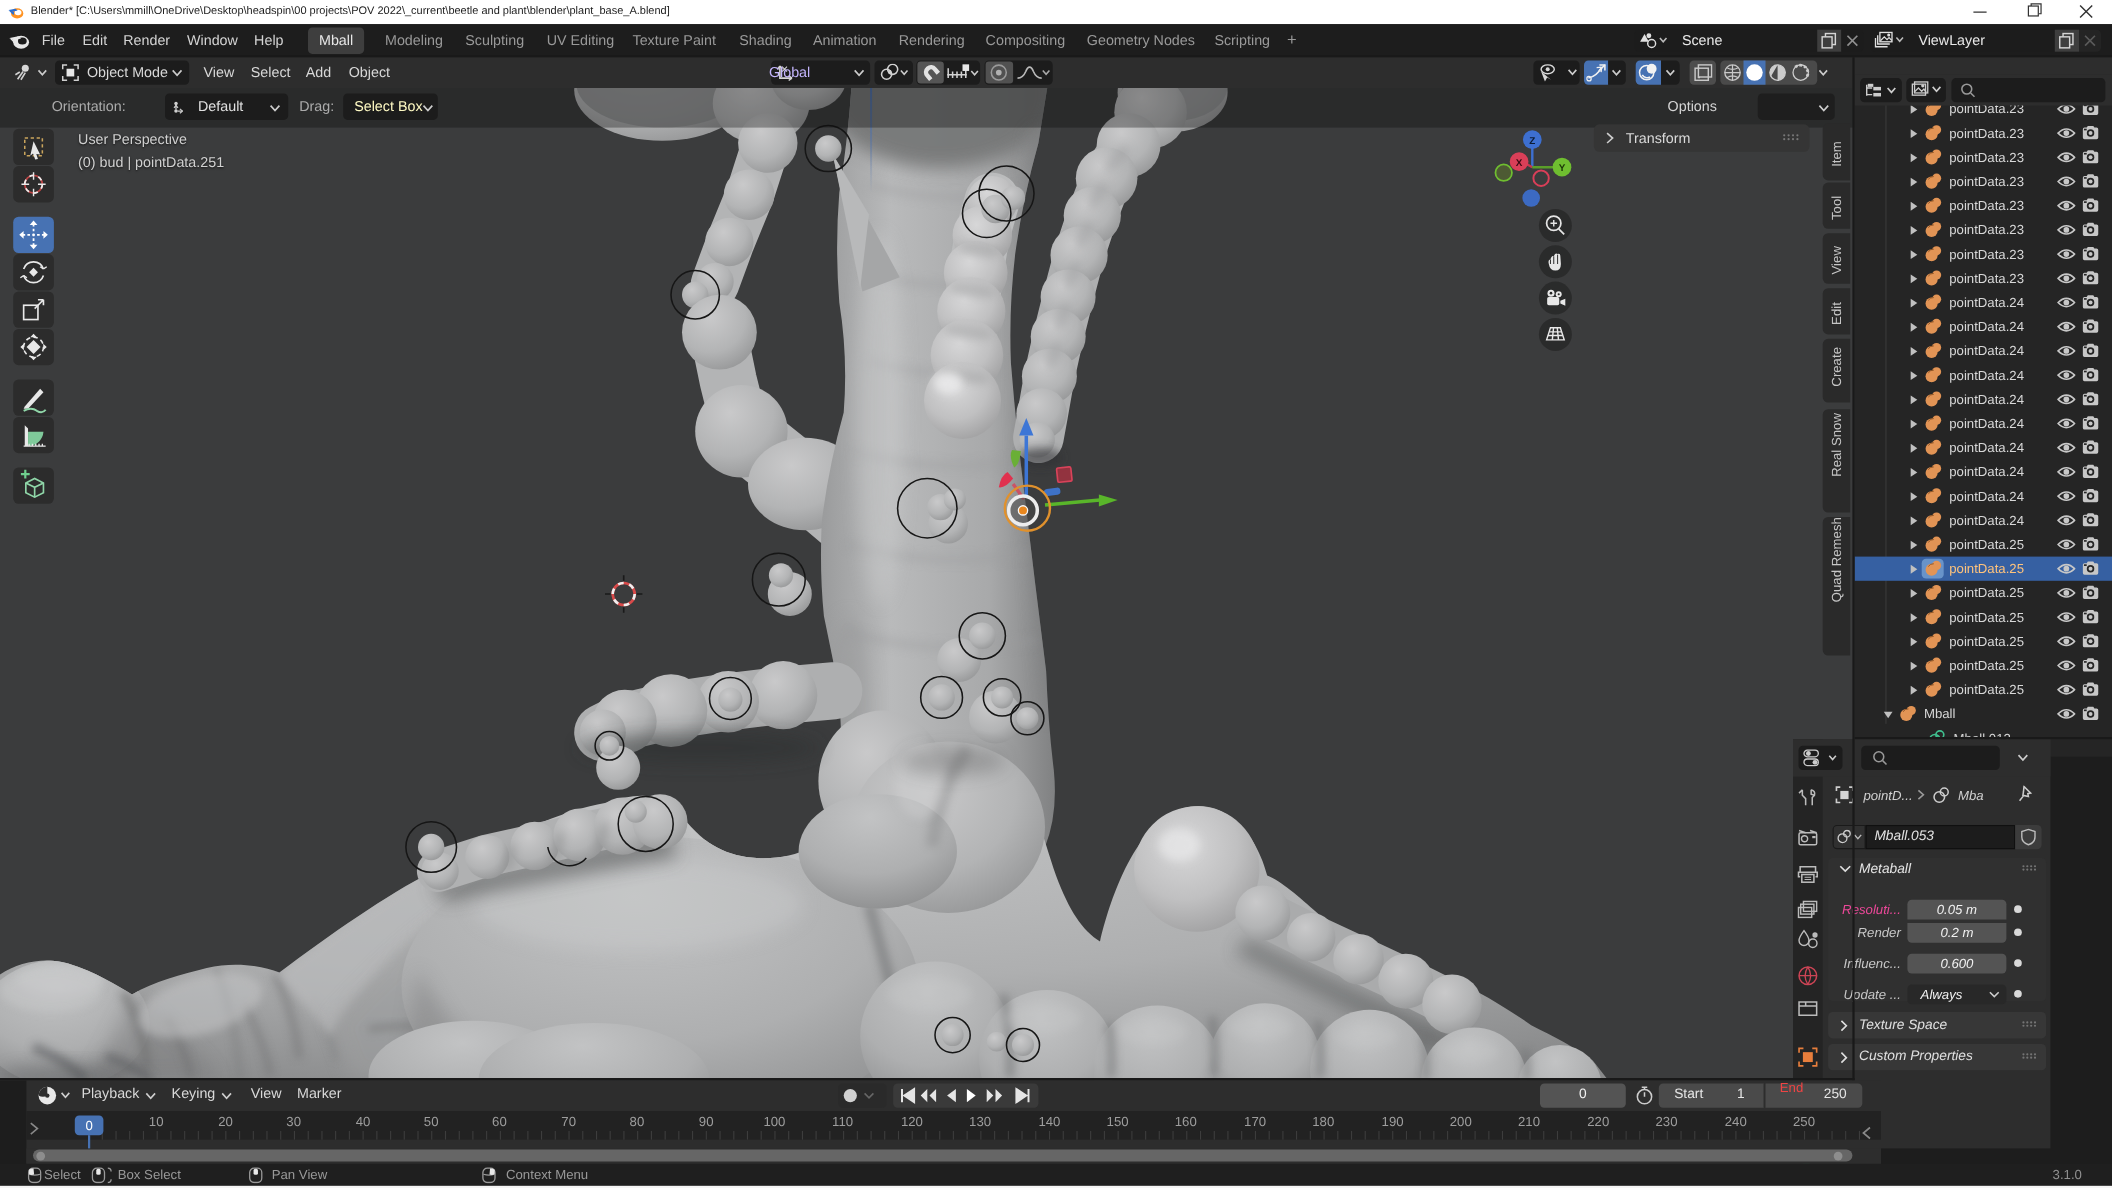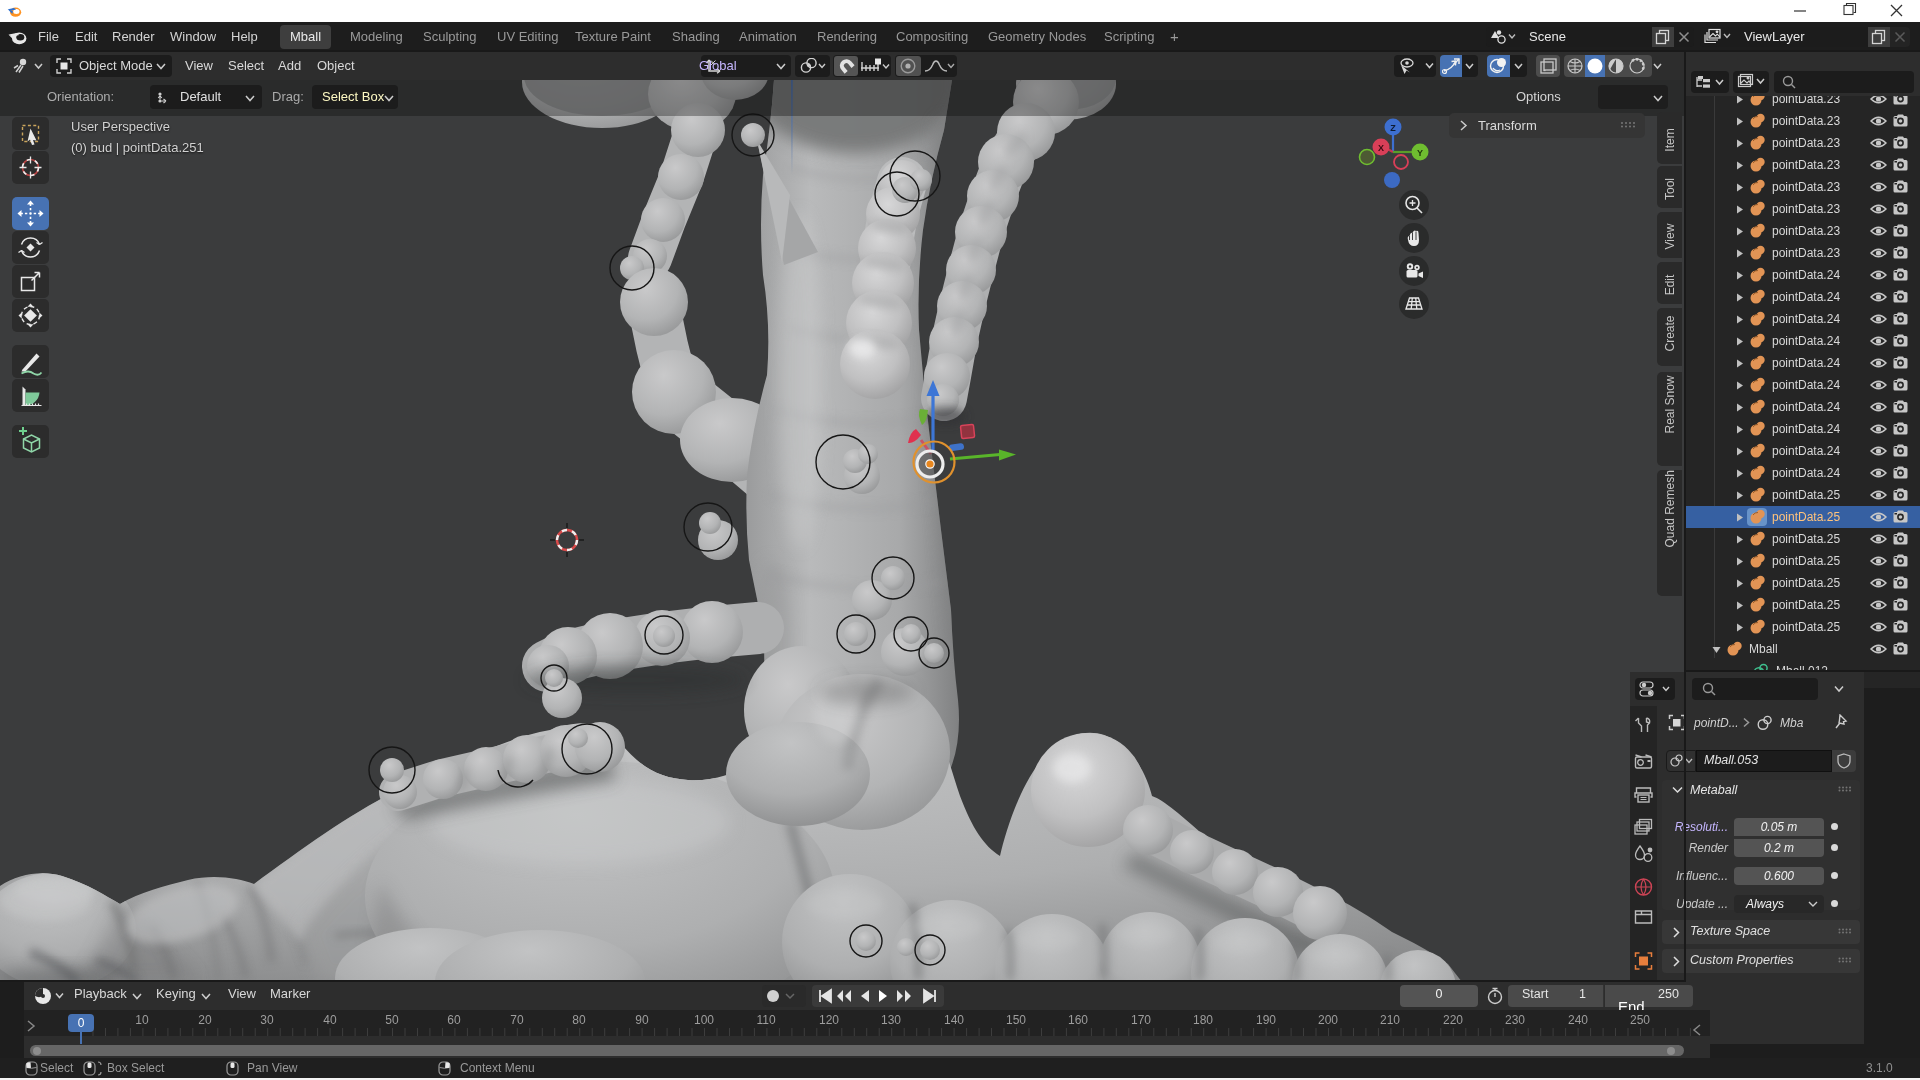--- a/index.html
+++ b/index.html
@@ -58,20 +58,21 @@
 <body>
 <div id="app">
 
 <div id="titlebar" class="abs">
   <svg class="icon" style="left:7px;top:4px" width="15" height="14" viewBox="0 0 15 14">
     <ellipse cx="8.6" cy="8.2" rx="5.6" ry="4.6" fill="#ff9322"></ellipse>
     <ellipse cx="9.4" cy="7.4" rx="3.1" ry="2.5" fill="#fff"></ellipse>
     <path d="M1 5.2 L7 4 L9 5.5 L3.5 6.8 Z" fill="#2a6fd1"></path>
     <path d="M0.6 5.1 L5.3 9.9 L5.9 7.2 Z" fill="#2a6fd1"></path>
   </svg>
+  <span class="abs" style="left:28px">Blender* [C:\Users\mmill\OneDrive\Desktop\headspin\00 projects\POV 2022\_current\beetle and plant\blender\plant_base_A.blend]</span>
 
   <svg class="icon" style="left:1778px;top:0" width="142" height="22" viewBox="0 0 142 22">
     <line x1="16" y1="11" x2="28" y2="11" stroke="#333" stroke-width="1.2"></line>
     <path d="M68.5 5.5 V3.5 H77.5 V12.5 H75.5" fill="none" stroke="#333" stroke-width="1.1"></path>
     <rect x="66" y="5.5" width="9" height="9" fill="#fff" stroke="#333" stroke-width="1.1"></rect>
     <path d="M113 5 L124 16 M124 5 L113 16" stroke="#333" stroke-width="1.3"></path>
   </svg>
 </div>
 
 <div id="menubar" class="abs">
@@ -1283,21 +1284,21 @@
           <circle cx="1.5" cy="1.5" r="1"></circle>
           <circle cx="5" cy="1.5" r="1"></circle>
           <circle cx="8.5" cy="1.5" r="1"></circle>
           <circle cx="12" cy="1.5" r="1"></circle>
   <circle cx="1.5" cy="4.5" r="1"></circle>
           <circle cx="5" cy="4.5" r="1"></circle>
           <circle cx="8.5" cy="4.5" r="1"></circle>
           <circle cx="12" cy="4.5" r="1"></circle>
         </g>
 </svg>
-<span class="abs" style="right:136px;top:148px;color:#c4b5fd;font-size:12px">Resoluti...</span>
+<span class="abs" style="right:136px;top:148px;color:#ec4899;font-size:12px">Resoluti...</span>
 <div class="abs" style="left:104px;top:146px;width:90px;height:18px;background:#545454;border-radius:9px 9px 0 0;border-radius:4px 4px 0 0"></div>
 <span class="abs" style="left:104px;top:148px;width:90px;text-align:center;color:#f2f2f2;font-size:12px">0.05 m</span>
 <span class="abs" style="right:136px;top:169px;color:#c8c8c8;font-size:12px">Render</span>
 <div class="abs" style="left:104px;top:167px;width:90px;height:18px;background:#545454;border-radius:0 0 4px 4px"></div>
 <span class="abs" style="left:104px;top:169px;width:90px;text-align:center;color:#f2f2f2;font-size:12px">0.2 m</span>
 <span class="abs" style="right:136px;top:197px;color:#c8c8c8;font-size:12px">Influenc...</span>
 <div class="abs" style="left:104px;top:195px;width:90px;height:18px;background:#545454;border-radius:4px"></div>
 <span class="abs" style="left:104px;top:197px;width:90px;text-align:center;color:#f2f2f2;font-size:12px">0.600</span>
 <span class="abs" style="right:136px;top:225px;color:#c8c8c8;font-size:12px">Update ...</span>
 <div class="abs" style="left:104px;top:223px;width:90px;height:18px;background:#282828;border-radius:4px"></div>
@@ -1386,21 +1387,21 @@
 <div class="abs" style="left:1376px;top:3px;width:78px;height:22px;background:#545454;border-radius:4px"></div>
 <span class="abs" style="left:1376px;top:5px;width:78px;text-align:center;color:#f4f4f4;font-size:12.5px">0</span>
 <svg class="icon" style="left:1462px;top:5px" width="18" height="18" viewBox="0 0 18 18">
   <circle cx="9" cy="10" r="6.5" fill="none" stroke="#ccc" stroke-width="1.4"></circle>
   <path d="M9 10 L9 6 M6.5 1.5 H11.5 M9 1.5 V3.5" stroke="#ccc" stroke-width="1.4"></path>
 </svg>
 <div class="abs" style="left:1484px;top:3px;width:96px;height:22px;background:#4a4a4a;border-radius:4px 0 0 4px;border-right:1px solid #333"></div>
 <span class="abs" style="left:1498px;top:5px;color:#e6e6e6;font-size:12.5px">Start</span>
 <span class="abs" style="left:1555px;top:5px;color:#e6e6e6;font-size:12.5px">1</span>
 <div class="abs" style="left:1581px;top:3px;width:88px;height:22px;background:#4a4a4a;border-radius:0 4px 4px 0"></div>
-<span class="abs" style="left:1594px;top:16px;color:#ffffff;font-size:15px">End</span>
+<span class="abs" style="left:1594px;top:0;color:#ef4444;font-size:12px">End</span>
 <span class="abs" style="left:1634px;top:5px;color:#e6e6e6;font-size:12.5px">250</span>
 
 <div id="tlruler">
 <span class="fnum" style="left:118px">10</span>
 <span class="fnum" style="left:181px">20</span>
 <span class="fnum" style="left:243px">30</span>
 <span class="fnum" style="left:306px">40</span>
 <span class="fnum" style="left:368px">50</span>
 <span class="fnum" style="left:430px">60</span>
 <span class="fnum" style="left:493px">70</span>

